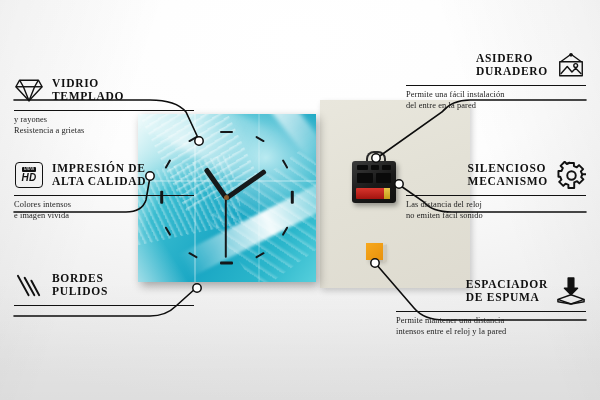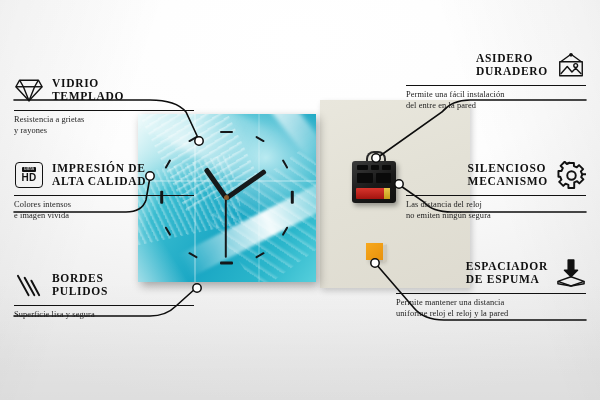--- a/index.html
+++ b/index.html
@@ -98,21 +98,21 @@
     box-shadow:3px 3px 4px rgba(0,0,0,0.18);}
   #foam .foam-side{position:absolute;right:-4px;top:2px;width:4px;height:17px;
     background:#cfcabc;transform:skewY(-20deg);}
 
   
   .feat{position:absolute;width:180px;}
   .feat.left{text-align:left;}
   .feat.right{}
   .feat-head{display:flex;align-items:center;gap:8px;}
   .feat.right .feat-head{flex-direction:row;justify-content:flex-end;}
-  .feat-icon{width:30px;height:30px;flex:0 0 30px;display:flex;align-items:center;justify-content:center;}
+  .feat-icon{width:30px;height:30px;flex:0 0 30px;display:flex;align-items:center;justify-content:center;font-style:italic;}
   .feat-title{
     font-family:"Liberation Serif", serif;
     font-weight:bold;font-size:11.5px;letter-spacing:0.7px;color:#101010;
     line-height:13px;text-transform:uppercase;
   }
   .rule{height:1.3px;background:#111;margin:5px 0 4px 0;}
   .feat-desc{
     font-family:"Liberation Serif", serif;
     font-size:8.4px;line-height:10.4px;color:#1b1b1b;letter-spacing:0.1px;
   }
@@ -227,22 +227,22 @@
           <path d="M2 10 H30"></path>
         </svg>
       </div>
       <div class="feat-title">
         <div>VIDRIO</div>
         <div>TEMPLADO</div>
       </div>
     </div>
     <div class="rule"></div>
     <div class="feat-desc">
+      <div>y rayones</div>
       <div>Resistencia a grietas</div>
-      <div>y rayones</div>
     </div>
   </div>
 
   <div class="feat left" style="left:14px;top:160px;">
     <div class="feat-head">
       <div class="feat-icon">
         <div class="hd-badge">
           <span class="u">ultra</span>
           <span class="h">HD</span>
         </div>
@@ -267,23 +267,20 @@
           <path d="M10 5 L20 23"></path>
           <path d="M17 8 L25 23"></path>
         </svg>
       </div>
       <div class="feat-title">
         <div>BORDES</div>
         <div>PULIDOS</div>
       </div>
     </div>
     <div class="rule"></div>
-    <div class="feat-desc">
-      <div>Superficie lisa y segura</div>
-    </div>
   </div>
 
   <div class="feat right" style="left:406px;top:50px;">
     <div class="feat-head">
       <div class="feat-title">
         <div>ASIDERO</div>
         <div>DURADERO</div>
       </div>
       <div class="feat-icon">
         <svg viewBox="0 0 32 28" width="30" height="27" fill="none" stroke="#111" stroke-width="1.5" stroke-linejoin="round">
@@ -311,39 +308,39 @@
       <div class="feat-icon">
         <svg viewBox="0 0 30 30" width="29" height="29" fill="none" stroke="#111" stroke-width="2" stroke-linejoin="round">
           <path d="M12 2 h6 v3.2 l3 1.3 2.3-2.3 4.2 4.2 -2.3 2.3 1.3 3 H30v0 h-3.2l-1.3 3 2.3 2.3 -4.2 4.2 -2.3-2.3 -3 1.3 V28h-6v-3.2l-3-1.3 -2.3 2.3 -4.2-4.2 2.3-2.3 -1.3-3H2v-6h3.2l1.3-3 -2.3-2.3 4.2-4.2 2.3 2.3 3-1.3Z" transform="translate(-0.5,0)"></path>
           <circle cx="15" cy="15" r="4.4"></circle>
         </svg>
       </div>
     </div>
     <div class="rule"></div>
     <div class="feat-desc">
       <div>Las distancia del reloj</div>
-      <div>no emiten ningún segura</div>
-    </div>
-  </div>
-
-  <div class="feat right" style="left:396px;top:258px;width:190px;">
+      <div>no emiten fácil sonido</div>
+    </div>
+  </div>
+
+  <div class="feat right" style="left:396px;top:276px;width:190px;">
     <div class="feat-head">
       <div class="feat-title">
         <div>ESPACIADOR</div>
         <div>DE ESPUMA</div>
       </div>
       <div class="feat-icon">
         <svg viewBox="0 0 32 30" width="30" height="28" fill="none" stroke="#111" stroke-width="1.6" stroke-linejoin="round">
           <path d="M13 1 h6 v11 h4 l-7 7 -7-7 h4 Z" fill="#111"></path>
           <path d="M16 19 L30 24 L16 29 L2 24 Z"></path>
           <path d="M2 24 v2.5 L16 29"></path>
           <path d="M30 24 v2.5 L16 29"></path>
         </svg>
       </div>
     </div>
     <div class="rule"></div>
     <div class="feat-desc">
       <div>Permite mantener una distancia</div>
-      <div>uniforme reloj el reloj y la pared</div>
+      <div>intensos entre el reloj y la pared</div>
     </div>
   </div>
 
 </div>
 
 </body></html>

